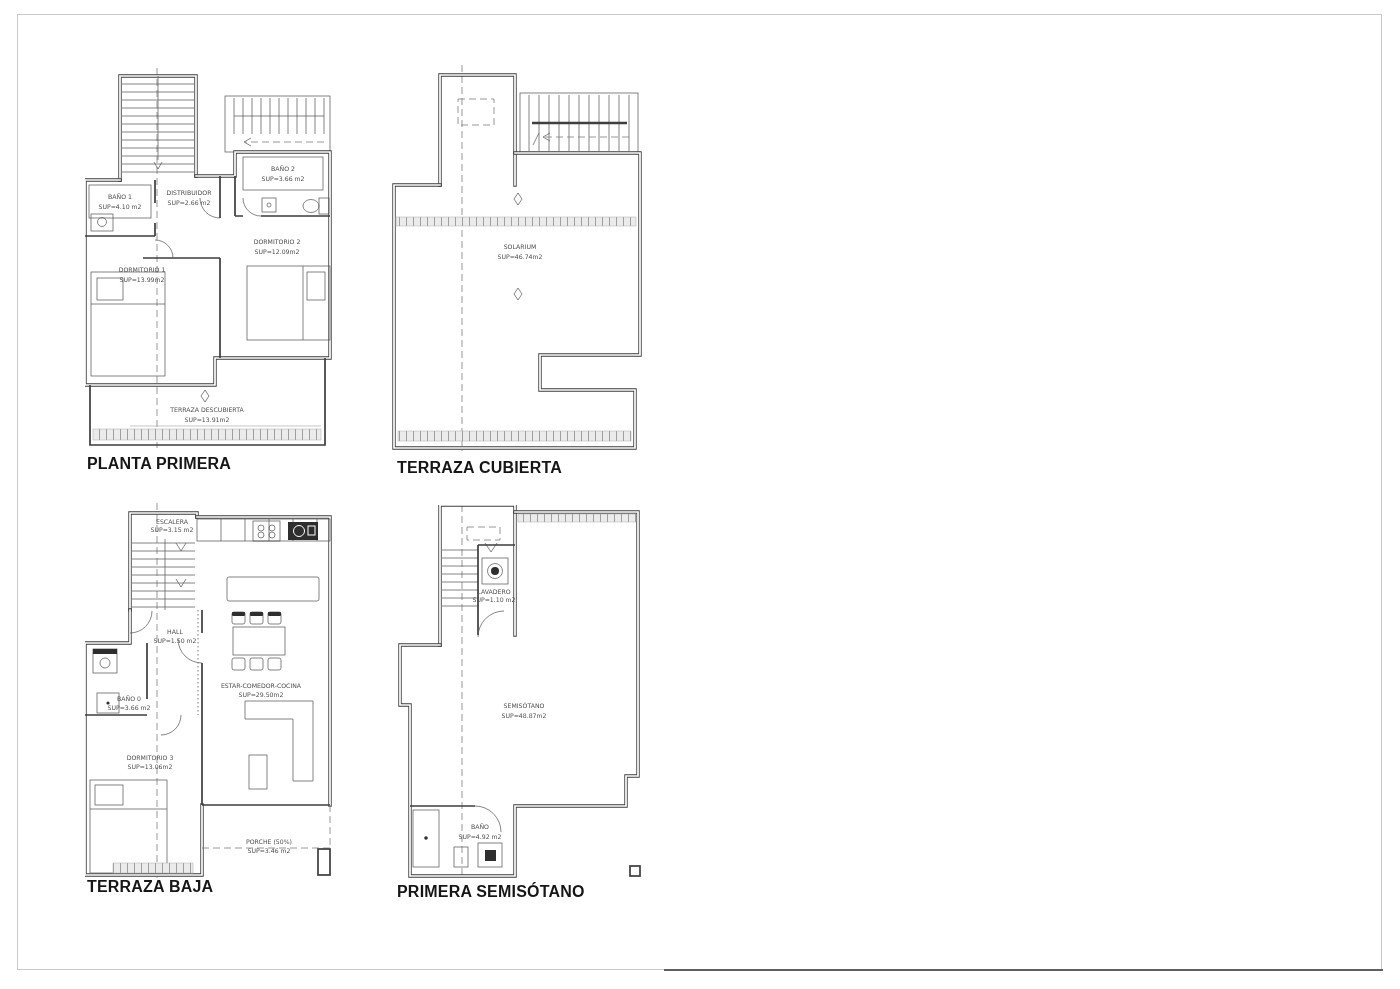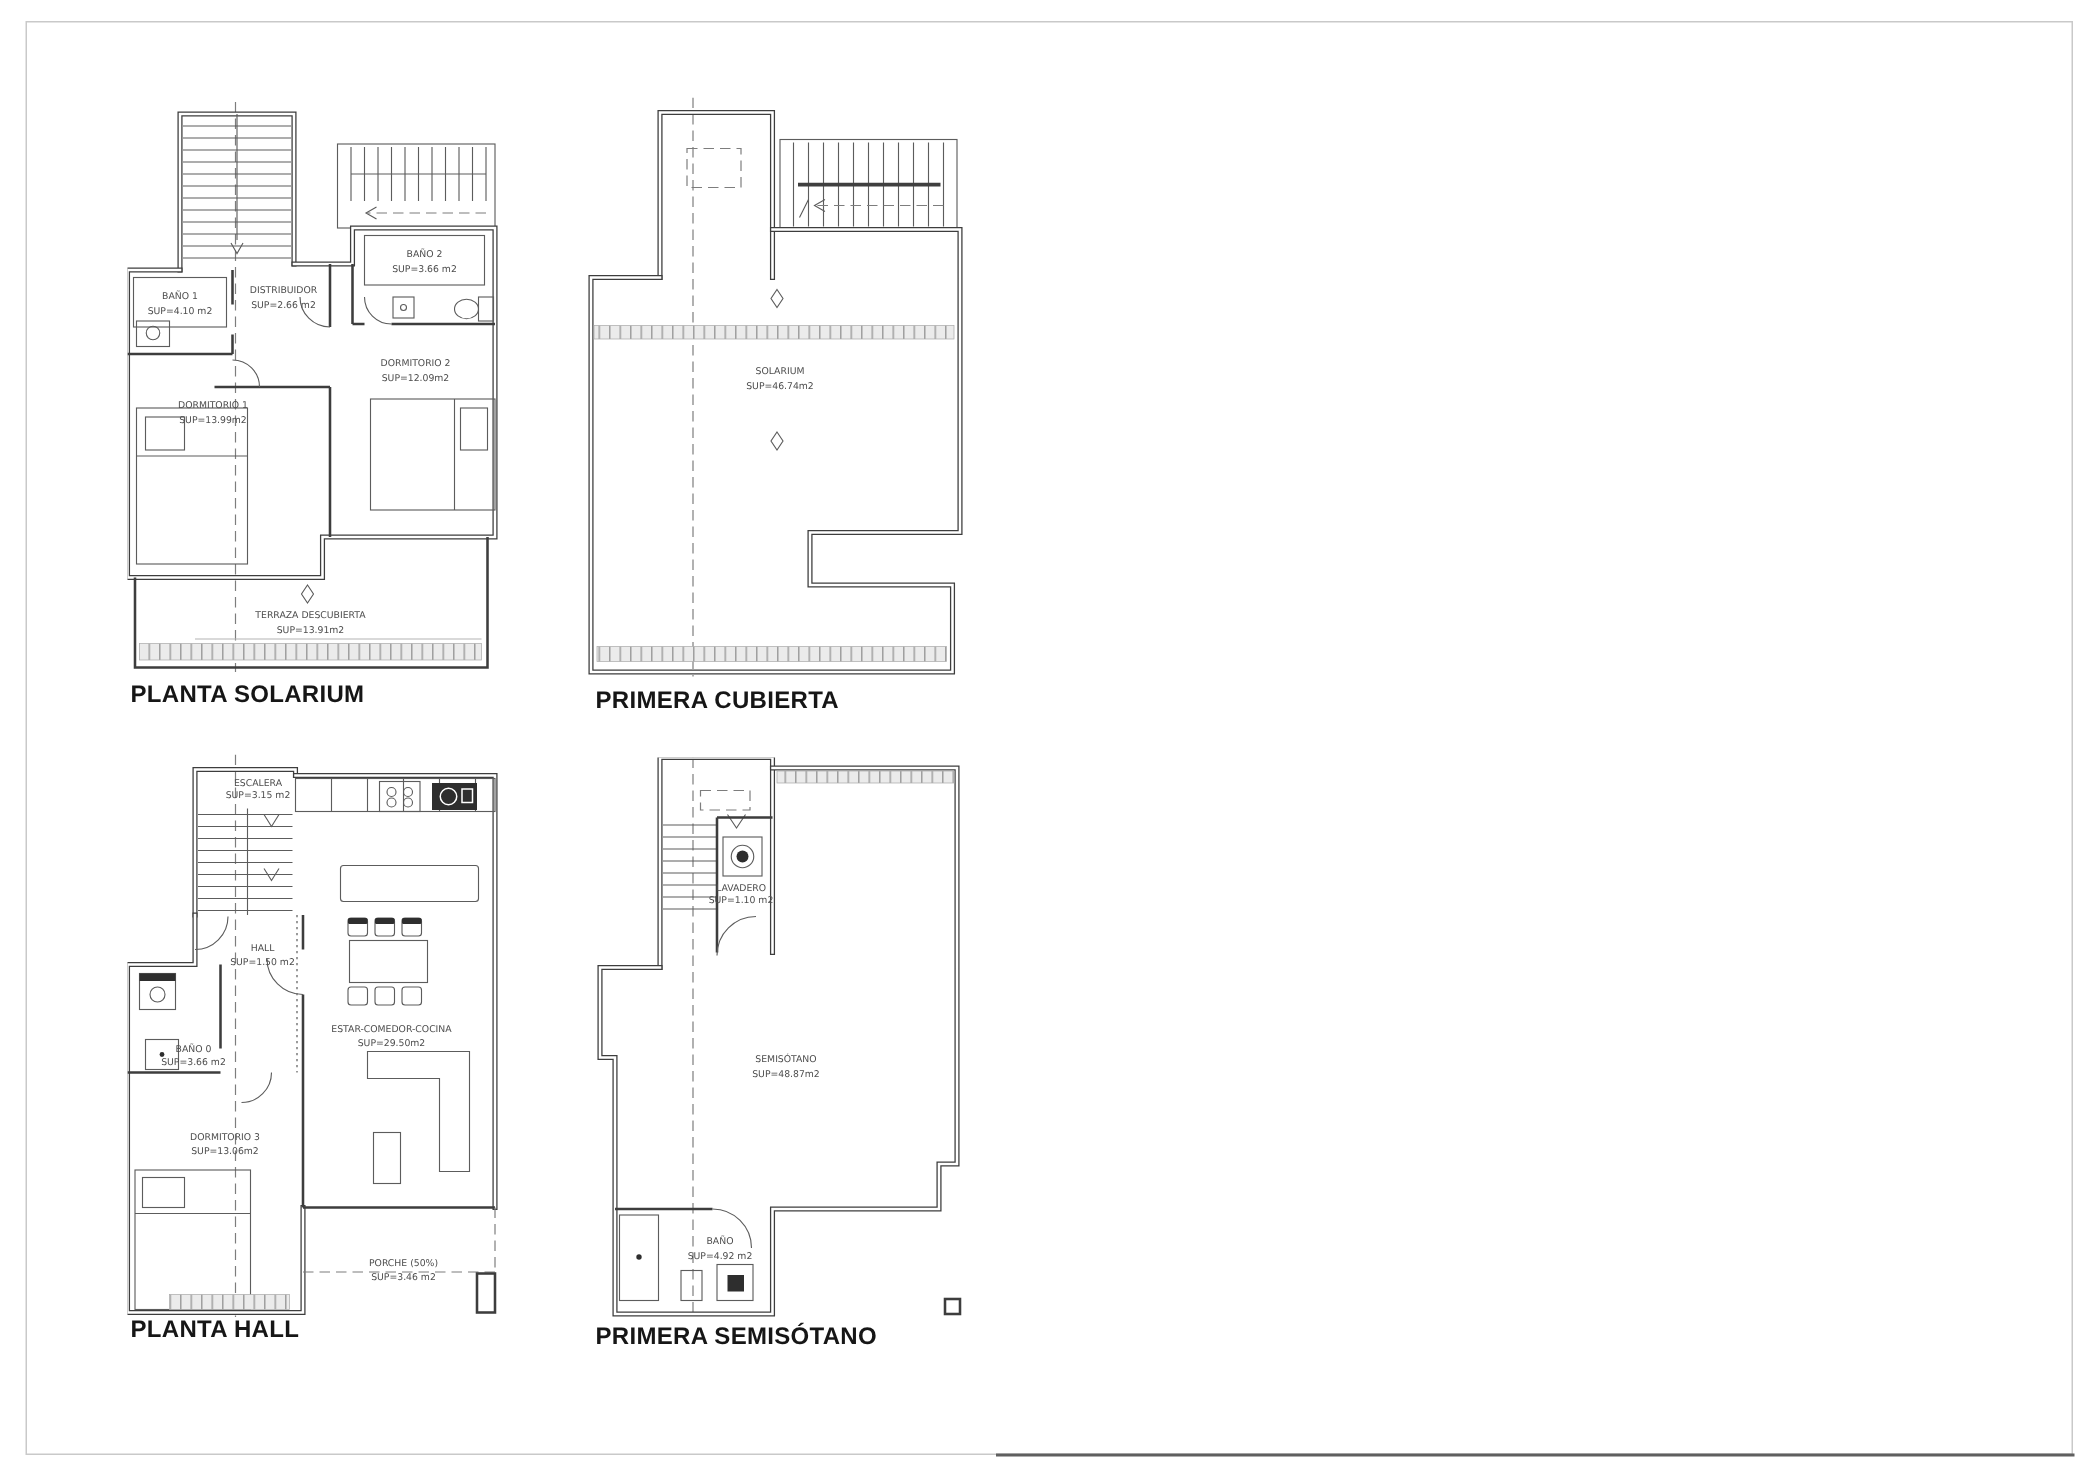--- a/index.html
+++ b/index.html
@@ -112,21 +112,21 @@
     <text class="lbl" x="198" y="103">BAÑO 2</text>
     <text class="lbl" x="198" y="113">SUP=3.66 m2</text>
     <text class="lbl" x="57" y="204">DORMITORIO 1</text>
     <text class="lbl" x="57" y="214">SUP=13.99m2</text>
     <text class="lbl" x="192" y="176">DORMITORIO 2</text>
     <text class="lbl" x="192" y="186">SUP=12.09m2</text>
     <text class="lbl" x="122" y="344">TERRAZA DESCUBIERTA</text>
     <text class="lbl" x="122" y="354">SUP=13.91m2</text>
   </g>
 </svg>
-<div class="plan-title" style="left:87px;top:455px">PLANTA SOLARIUM</div>
+<div class="plan-title" style="left:87px;top:455px">PLANTA PRIMERA</div>
 
 <svg class="plan" style="left:392px;top:65px" width="252" height="390" viewBox="0 0 252 390">
   <defs>
     <path id="p2t" d="M48,120 V10 H123 V120"></path>
     <path id="p2o" d="M48,120 L2,120 L2,383 L243,383 L243,325 L148,325 L148,290 L248,290 L248,88 L123,88"></path>
   </defs>
   <path class="d" d="M70,0 V386"></path>
   <g>
     <use href="#p2t" class="w"></use>
       <use href="#p2t" class="wi"></use>
@@ -145,21 +145,21 @@
   </g>
   <rect class="hband" x="4" y="152" width="240" height="9"></rect>
   <rect class="hband" x="6" y="366" width="233" height="10"></rect>
   <path class="t" d="M126,128 l4,6 l-4,6 l-4,-6 z"></path>
   <path class="t" d="M126,223 l4,6 l-4,6 l-4,-6 z"></path>
   <g>
     <text class="lbl" x="128" y="184">SOLARIUM</text>
     <text class="lbl" x="128" y="194">SUP=46.74m2</text>
   </g>
 </svg>
-<div class="plan-title" style="left:397px;top:459px">PRIMERA CUBIERTA</div>
+<div class="plan-title" style="left:397px;top:459px">TERRAZA CUBIERTA</div>
 
 <svg class="plan" style="left:85px;top:503px" width="250" height="375" viewBox="0 0 250 375">
   <defs>
     <path id="p3s" d="M45,107 V10 H112 V14"></path>
     <path id="p3o" d="M112,14 L245,14 L245,302 M117,302 L117,372 L0,372 L0,140 L45,140 L45,107"></path>
   </defs>
   <path class="d" d="M72,0 V375"></path>
   <g>
     <use href="#p3s" class="w"></use>
       <use href="#p3s" class="wi"></use>
@@ -246,21 +246,21 @@
     <text class="lbl" x="44" y="198">BAÑO 0</text>
     <text class="lbl" x="44" y="207">SUP=3.66 m2</text>
     <text class="lbl" x="65" y="257">DORMITORIO 3</text>
     <text class="lbl" x="65" y="266">SUP=13.06m2</text>
     <text class="lbl" x="176" y="185">ESTAR-COMEDOR-COCINA</text>
     <text class="lbl" x="176" y="194">SUP=29.50m2</text>
     <text class="lbl" x="184" y="341">PORCHE (50%)</text>
     <text class="lbl" x="184" y="350">SUP=3.46 m2</text>
   </g>
 </svg>
-<div class="plan-title" style="left:87px;top:878px">PLANTA HALL</div>
+<div class="plan-title" style="left:87px;top:878px">TERRAZA BAJA</div>
 
 <svg class="plan" style="left:390px;top:505px" width="260" height="375" viewBox="0 0 260 375">
   <defs>
     <path id="p4s" d="M50,140 V0 H125 V130"></path>
     <path id="p4o" d="M50,140 L10,140 L10,200 L20,200 L20,371 L125,371 L125,301 L236,301 L236,271 L248,271 L248,7 L125,7"></path>
   </defs>
   <path class="d" d="M72,0 V372"></path>
   <g>
     <use href="#p4s" class="w"></use>
       <use href="#p4s" class="wi"></use>

